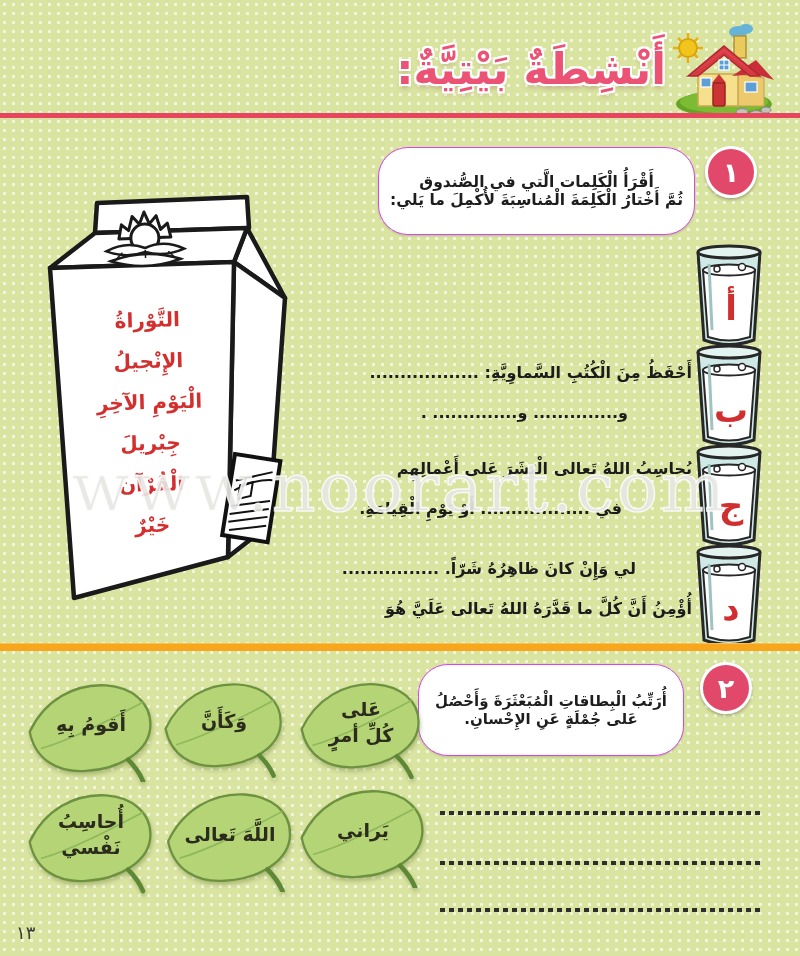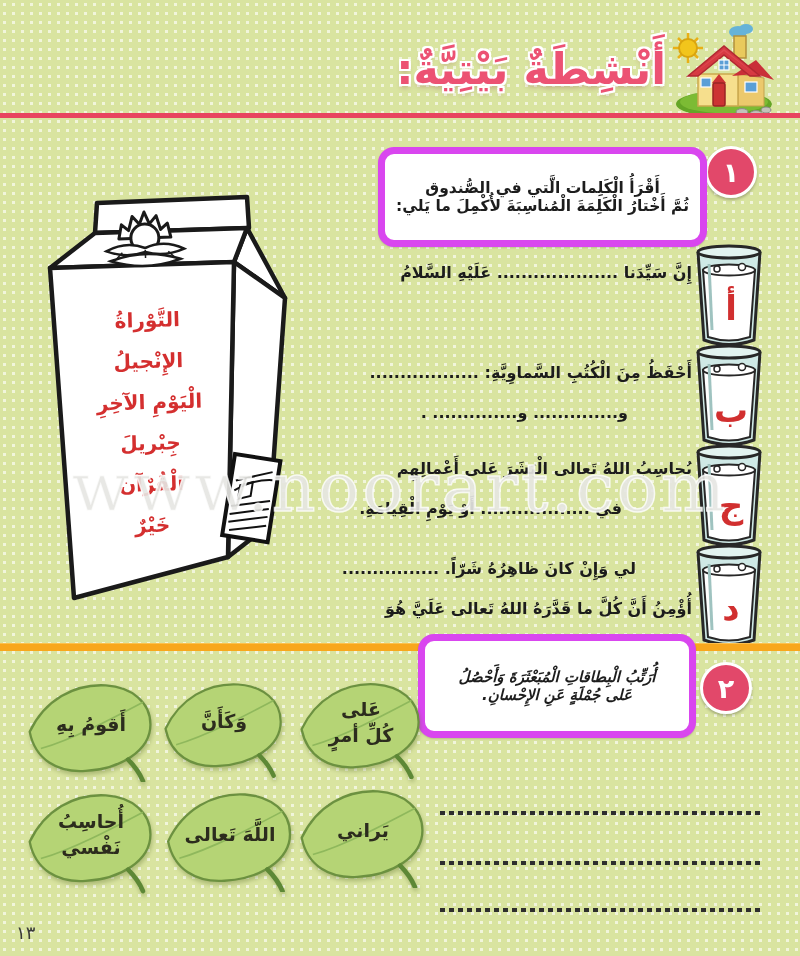--- a/index.html
+++ b/index.html
@@ -18,21 +18,21 @@
     text-shadow:-2px 0 0 #fff,2px 0 0 #fff,0 -2px 0 #fff,0 2px 0 #fff,
                 -2px -2px 0 #fff,2px 2px 0 #fff,-2px 2px 0 #fff,2px -2px 0 #fff,
                 0 4px 5px rgba(120,30,50,.25);
     white-space:nowrap;
     text-align:center;
   }
   .title-underline{top:113px;left:0;width:800px;height:5px;background:#e8455f;}
 
   
   .inst-box{
-    background:#fff;border:7px solid #d946ef;border-radius:16px;
+    background:#fff;border:1px solid #d946ef;border-radius:30px;
     display:flex;flex-direction:column;align-items:center;justify-content:center;
     direction:rtl;font-weight:bold;color:#1d1d1d;text-align:center;
     box-shadow:0 1px 2px rgba(0,0,0,.15);
   }
   .inst-line{white-space:nowrap;}
   .circle-num{
     width:46px;height:46px;border-radius:50%;background:#e2486a;border:3px solid #fff;
     color:#fff;display:flex;align-items:center;justify-content:center;
     font-size:27px;font-weight:bold;box-shadow:0 2px 3px rgba(0,0,0,.25);
   }
@@ -159,21 +159,20 @@
 <div class="abs word-list">
   <div>التَّوْراةُ</div>
   <div>الإِنْجيلُ</div>
   <div>الْيَوْمِ الآخِرِ</div>
   <div>جِبْريلَ</div>
   <div>الْقُرْآن</div>
   <div>خَيْرٌ</div>
 </div>
 
 <div class="abs item" style="left:378px;top:253px;">
-  <div class="item-line">إِنَّ سَيِّدَنا .................... عَلَيْهِ السَّلامُ</div>
 </div>
 <div class="abs item" style="left:378px;top:353px;">
   <div class="item-line">أَحْفَظُ مِنَ الْكُتُبِ السَّماوِيَّةِ: ..................‏</div>
   <div class="item-line" style="padding-right:64px;">و.............. و.............. .‏</div>
 </div>
 <div class="abs item" style="left:378px;top:449px;">
   <div class="item-line">يُحاسِبُ اللهُ تَعالى الْبَشَرَ عَلى أَعْمالِهِم</div>
   <div class="item-line" style="padding-right:70px;">في .................. أَوْ يَوْمِ الْقِيامَةِ.‏</div>
 </div>
 <div class="abs item" style="left:378px;top:549px;">
@@ -221,21 +220,21 @@
   <circle cx="48" cy="23" r="3.5" fill="#fff" stroke="#272727" stroke-width="1.5"></circle>
   <text x="37" y="76" text-anchor="middle" font-size="34" font-weight="bold" fill="#d12f2f">د</text>
 </svg>
 
 <div class="abs orange-divider"></div>
 
 <div class="abs circle-num" style="left:700px;top:662px;">
   <span>٢</span>
 </div>
 
-<div class="abs inst-box" style="left:418px;top:634px;width:264px;height:90px;font-size:15px;font-style:italic;">
+<div class="abs inst-box" style="left:418px;top:664px;width:264px;height:90px;font-size:15px;">
   <div class="inst-line">أُرَتِّبُ الْبِطاقاتِ الْمُبَعْثَرَةَ وَأَحْصُلُ</div>
   <div class="inst-line">عَلى جُمْلَةٍ عَنِ الإِحْسانِ.</div>
 </div>
 
 <div class="abs leaf" style="left:298px;top:676px;width:126px;height:103px;">
   <svg viewBox="0 0 140 112">
     <path d="M4,58 C20,24 52,6 86,8 C114,10 134,26 134,50 C134,78 102,98 64,100 C34,102 10,88 4,58 Z" fill="#b5d475" stroke="#6c9140" stroke-width="2.5"></path>
     <path d="M16,76 C50,66 92,44 126,26" fill="none" stroke="#8fb85c" stroke-width="1.8"></path>
     <path d="M110,88 C118,96 123,104 126,111" fill="none" stroke="#5d8836" stroke-width="5" stroke-linecap="round"></path>
   </svg>

